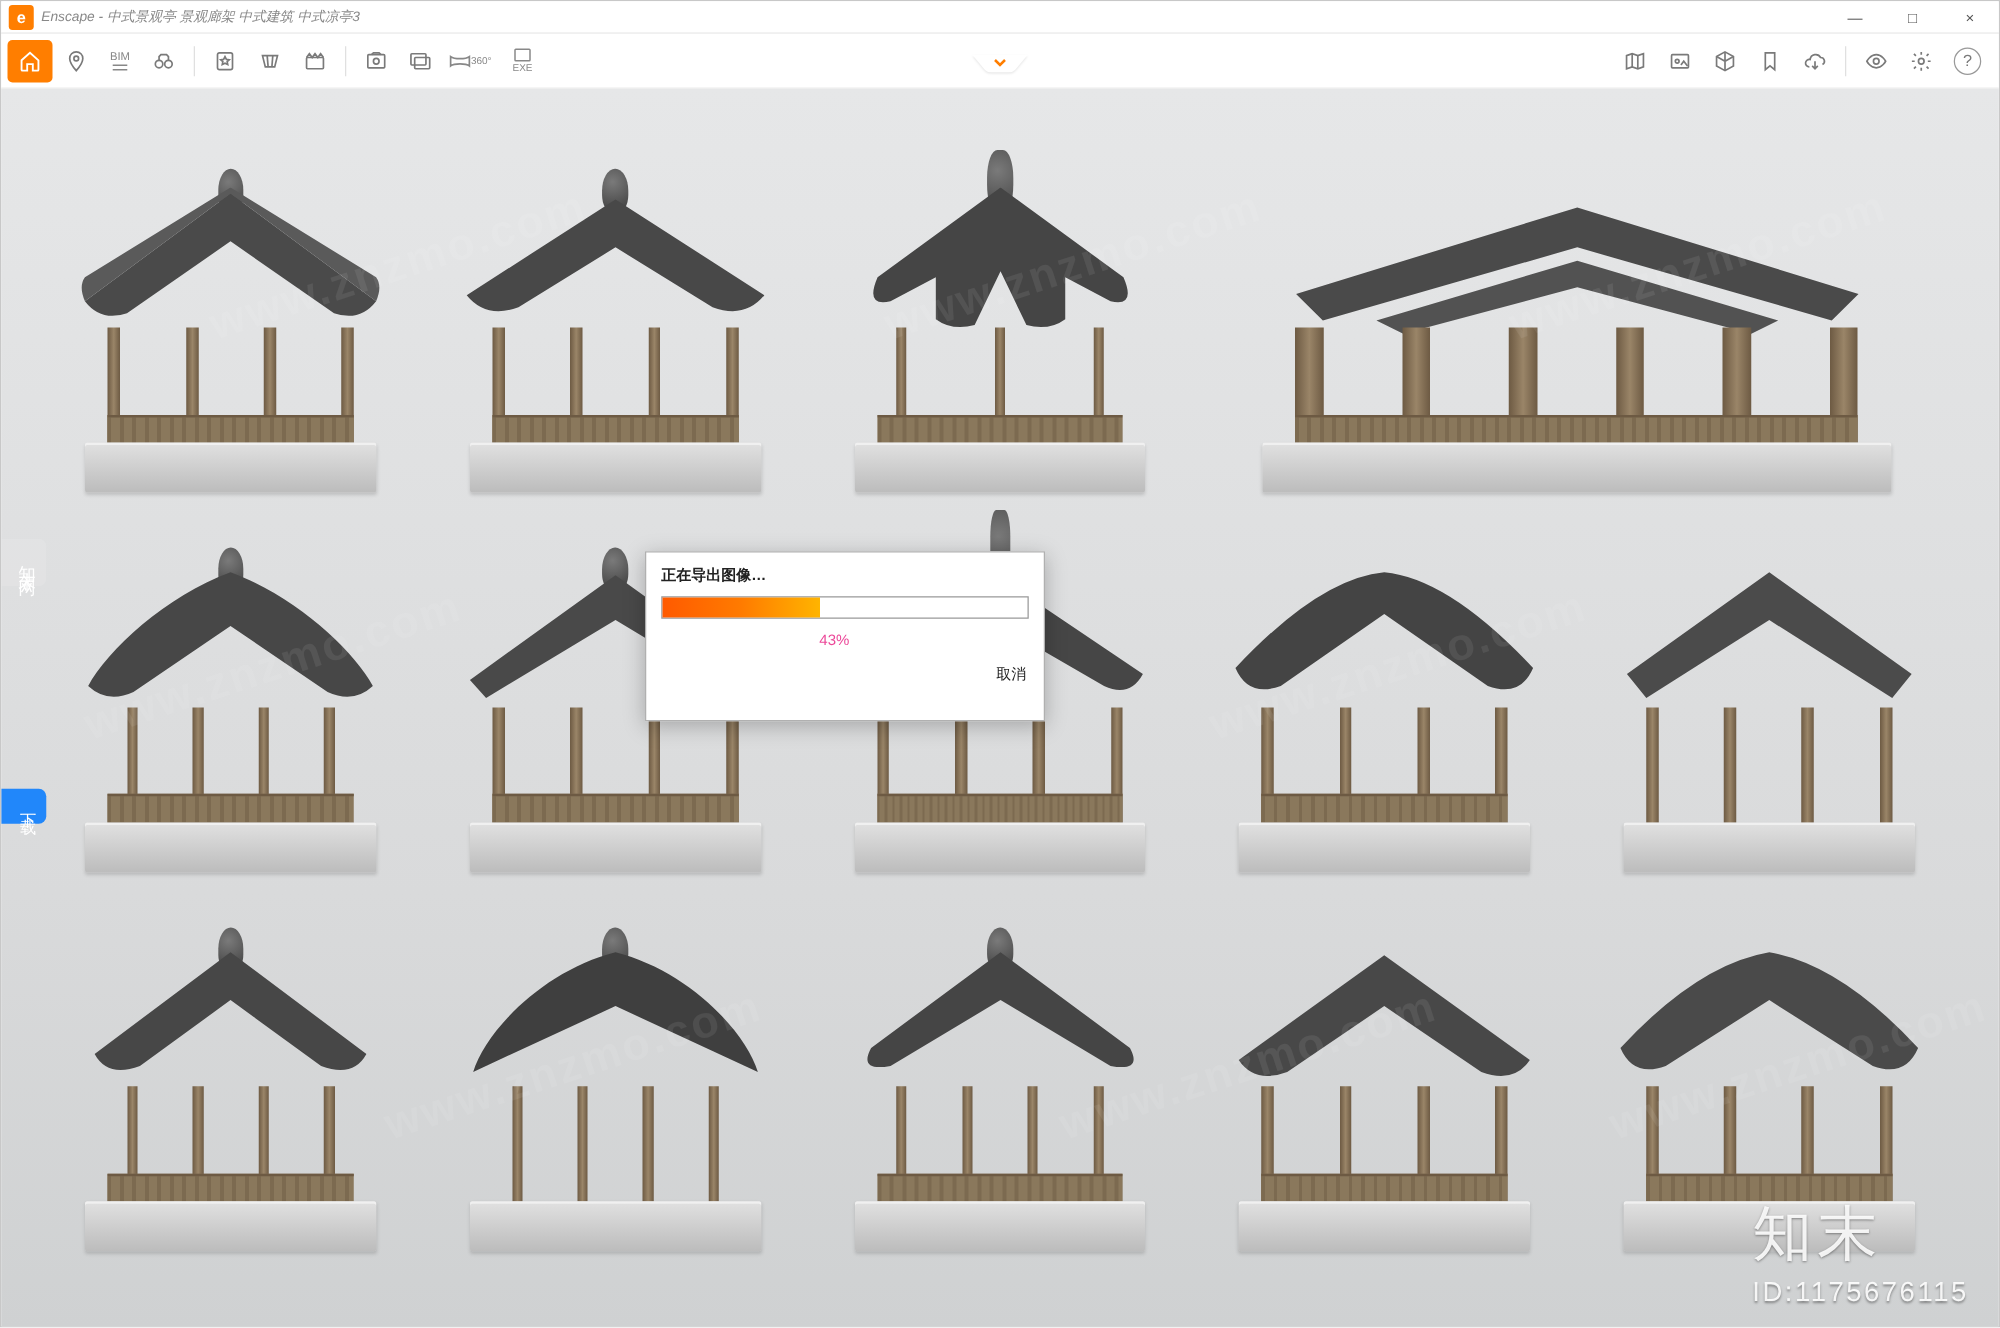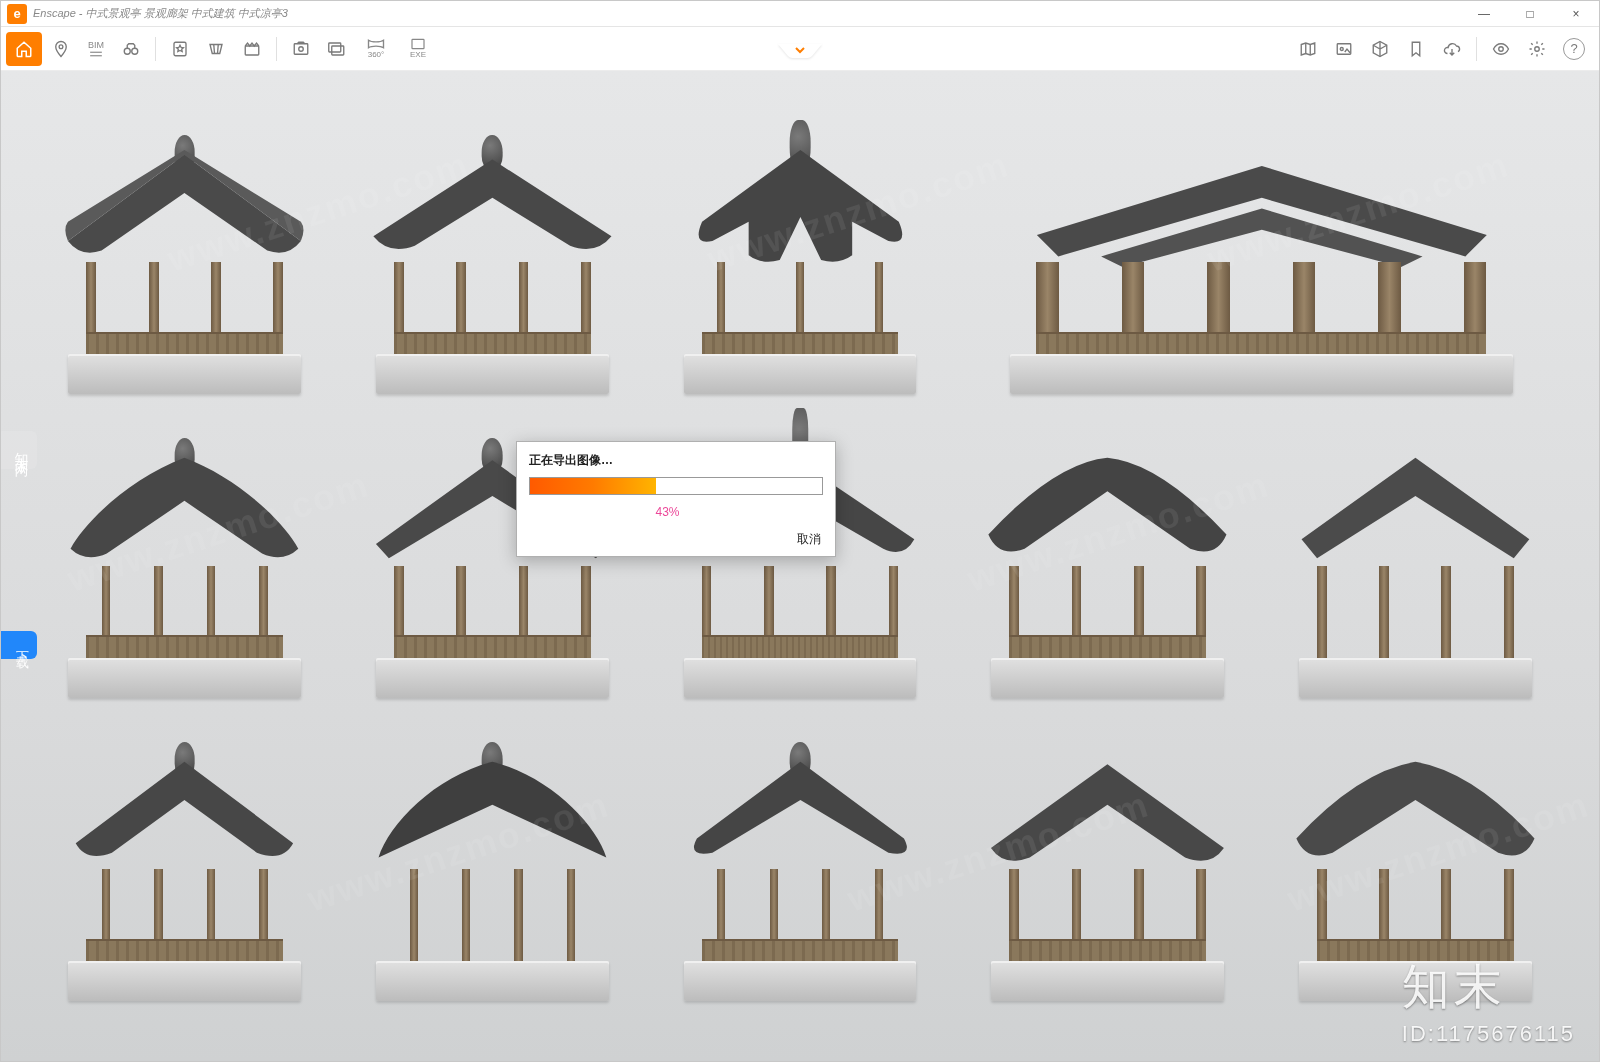--- a/index.html
+++ b/index.html
@@ -37,21 +37,21 @@
   .brand { position:absolute; right:24px; bottom:14px; text-align:left; color: rgba(255,255,255,0.9); text-shadow:0 1px 2px rgba(0,0,0,0.4);}
   .brand .bname{ font-size:48px; font-weight:300; letter-spacing:4px;}
   .brand .bid{ font-size:22px; letter-spacing:2px; margin-top:2px;}
   .left-badge { position:absolute; left:0; top:360px; width:36px; background: rgba(255,255,255,0.12); color:#fff; writing-mode: vertical-rl; text-orientation: upright; padding:10px 6px; font-size:14px; letter-spacing:6px; text-align:center; border-radius:0 6px 6px 0;}
   .left-badge2 { position:absolute; left:0; top:560px; width:36px; background: rgba(0,120,255,0.85); color:#fff; writing-mode: vertical-rl; padding:10px 6px; font-size:13px; letter-spacing:4px; text-align:center; border-radius:0 6px 6px 0;}
   .dialog { position:absolute; left:515px; top:370px; width:320px; background:#fff; border:1px solid #b0b0b0; box-shadow: 0 4px 16px rgba(0,0,0,0.25); font-size:12px; z-index:10;}
   .dialog .dlg-title { padding:10px 12px 8px 12px; font-weight:bold; color:#222;}
   .dialog .pbar-wrap { margin:0 12px; height:18px; border:1px solid #999; background:#fff; position:relative;}
   .dialog .pbar-fill { height:100%; width:43%; background: linear-gradient(90deg,#ff5a00 0%, #ff7b00 50%, #ffb400 100%);}
   .dialog .pct { text-align:center; padding:10px 17px 6px 0; color:#ec4899;}
-  .dialog .dlg-actions { text-align:right; padding: 6px 14px 8px 0;}
+  .dialog .dlg-actions { text-align:right; padding: 6px 14px 28px 0;}
   .dialog .cancel { color:#222; cursor:pointer; font-size:12px;}
   .wide .posts span:nth-child(4),.wide .posts span:nth-child(5){display:block;}
   .hex .posts{left:18%;width:64%;}
 </style>
 </head>
 <body>
 
 <div class="window">
 
   <div class="titlebar">
@@ -122,21 +122,21 @@
           <path d="M7 5l2-2h6l2 2"></path>
           <circle cx="12" cy="12" r="3"></circle>
         </svg>
     </div>
     <div class="tb-btn">
       <svg width="20" height="18" viewBox="0 0 26 24" fill="none" stroke="currentColor" stroke-width="1.8">
           <rect x="2" y="4" width="16" height="12" rx="1"></rect>
           <rect x="6" y="8" width="16" height="12" rx="1"></rect>
         </svg>
     </div>
-    <div class="tb-btn" style="width:40px;flex-direction:column;font-size:8px;color:#888">
+    <div class="tb-btn" style="width:40px;flex-direction:row;font-size:8px;color:#888">
       <svg width="18" height="12" viewBox="0 0 24 16" fill="none" stroke="currentColor" stroke-width="1.8">
           <path d="M2 3c4 3 16 3 20 0v10c-4-3-16-3-20 0z"></path>
         </svg>
       <span>360°</span>
     </div>
     <div class="tb-btn" style="width:40px;flex-direction:column;font-size:8px;color:#888">
       <svg width="16" height="12" viewBox="0 0 24 18" fill="none" stroke="currentColor" stroke-width="1.8">
           <rect x="3" y="2" width="18" height="14" rx="1"></rect>
         </svg>
       <span>EXE</span>

